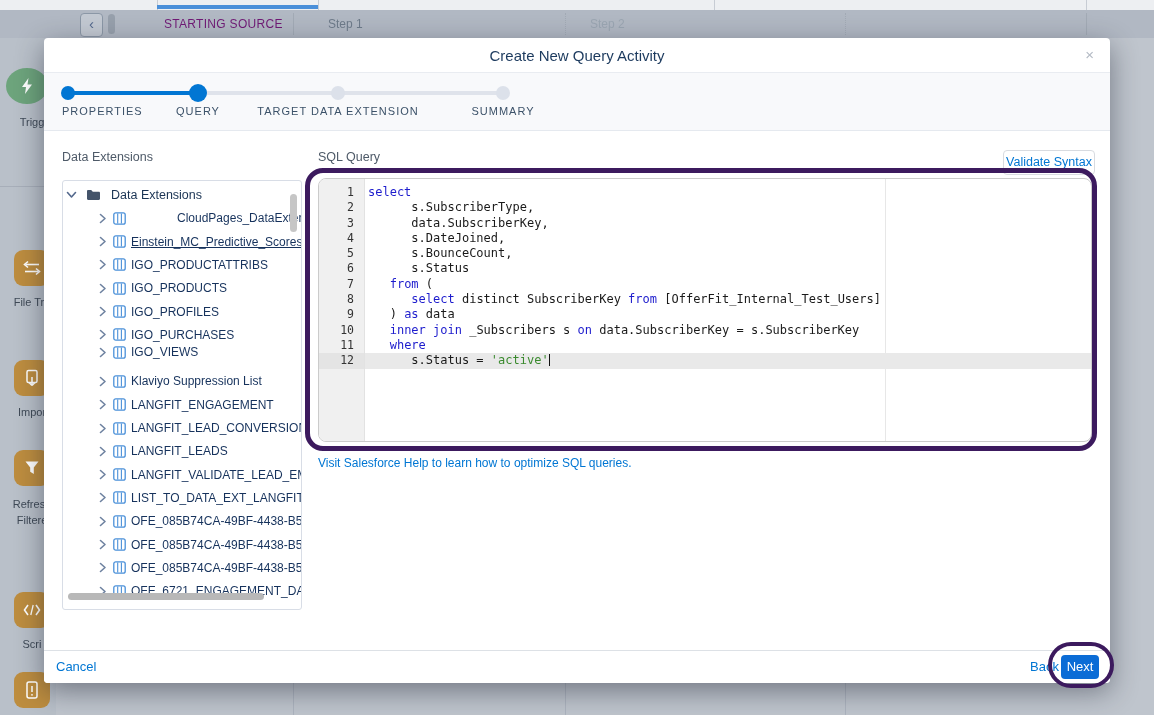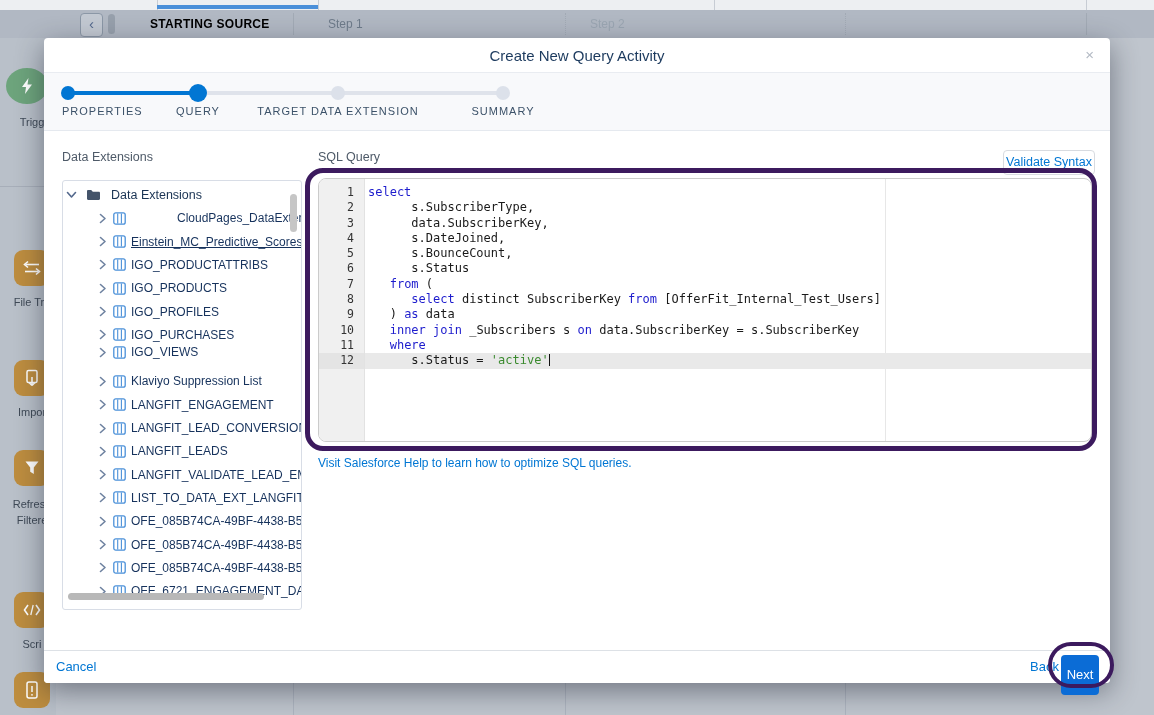--- a/index.html
+++ b/index.html
@@ -8,21 +8,21 @@
   
   .topstrip{position:absolute;left:0;top:0;width:1154px;height:10px;background:#edeff2;}
   .tab-hairline{position:absolute;top:0;width:1px;height:10px;background:#c7ccd4;}
   .tab-underline{position:absolute;left:157px;top:5px;width:161px;height:4px;background:#4a8fd9;}
   .topbar{position:absolute;left:0;top:10px;width:1154px;height:28px;background:#b1b8c3;}
   .back-btn{position:absolute;left:80px;top:3px;width:21px;height:22px;border:1px solid #8b97a6;
             border-radius:4px;background:rgba(245,247,250,.28);color:#54698d;font-size:15px;
             line-height:20px;text-align:center;cursor:pointer;}
   .scroll-pill{position:absolute;left:108px;top:4px;width:7px;height:20px;border-radius:3.5px;background:#97a0ac;}
   .tb-label{position:absolute;top:7px;font-size:12px;white-space:nowrap;}
-  .tb-ss{left:150px;color:#000000;font-weight:bold;letter-spacing:.3px;}
+  .tb-ss{left:164px;color:#701a75;font-weight:normal;letter-spacing:.3px;}
   .tb-s1{left:328px;color:#6e7b8a;}
   .tb-s2{left:590px;color:#9ba6b2;}
   .tb-div{position:absolute;top:3px;height:22px;width:0;border-left:1px solid #a2aab5;}
   .tb-div.dotted{border-left-style:dotted;}
   .sidebar{position:absolute;left:0;top:38px;width:56px;height:677px;background:#b9c0c9;}
   .sb-divider{position:absolute;left:0;top:148px;width:56px;height:1px;background:#a7aeb9;}
   .sb-icon{position:absolute;left:14px;width:36px;height:36px;border-radius:9px;background:#bd8d3f;
            display:flex;align-items:center;justify-content:center;cursor:pointer;}
   .sb-icon.green{left:6px;width:42px;height:36px;border-radius:50%;background:#6da47c;}
   .sb-label{position:absolute;left:0;width:64px;text-align:center;font-size:11px;color:#3f4a57;white-space:nowrap;}
@@ -69,21 +69,21 @@
   .code-line.active{background:#e9e9e9;}
   .seg-kw{color:var(--kw,#1d1ccd);}
   .seg-str{color:var(--str,#3a8a2e);}
   .cursor{display:inline-block;width:1.5px;height:12px;background:#111;vertical-align:-2px;}
   .help-link{position:absolute;left:274px;top:418px;font-size:12px;color:var(--blue,#0176d3);cursor:pointer;}
   
   .m-footer{position:absolute;left:0;top:612px;width:100%;height:33px;border-top:1px solid #dde1e6;
             background:#fff;border-radius:0 0 4px 4px;box-sizing:border-box;}
   .link-cancel{position:absolute;left:12px;top:0;line-height:32px;font-size:13px;color:var(--blue,#0176d3);cursor:pointer;}
   .link-back{position:absolute;left:986px;top:0;line-height:32px;font-size:13px;color:var(--blue,#0176d3);cursor:pointer;}
-  .btn-next{position:absolute;left:1017px;top:4px;width:38px;height:40px;background:var(--nextbg,#0b6cd6);
+  .btn-next{position:absolute;left:1017px;top:4px;width:38px;height:24px;background:var(--nextbg,#0b6cd6);
             border:none;border-radius:4px;color:#fff;font-size:13px;font-family:"Liberation Sans",sans-serif;
             cursor:pointer;line-height:22px;text-align:center;padding:0;}
   
   .ring-editor{position:absolute;left:261px;top:130px;width:792px;height:283px;border:5px solid var(--purple,#3c1a5e);
                border-radius:18px;box-sizing:border-box;pointer-events:none;}
   .ring-next{position:absolute;left:1004px;top:604px;width:66px;height:46px;border:4px solid var(--purple,#3c1a5e);
              border-radius:23px;box-sizing:border-box;pointer-events:none;}
 </style>
 </head>
 <body>

